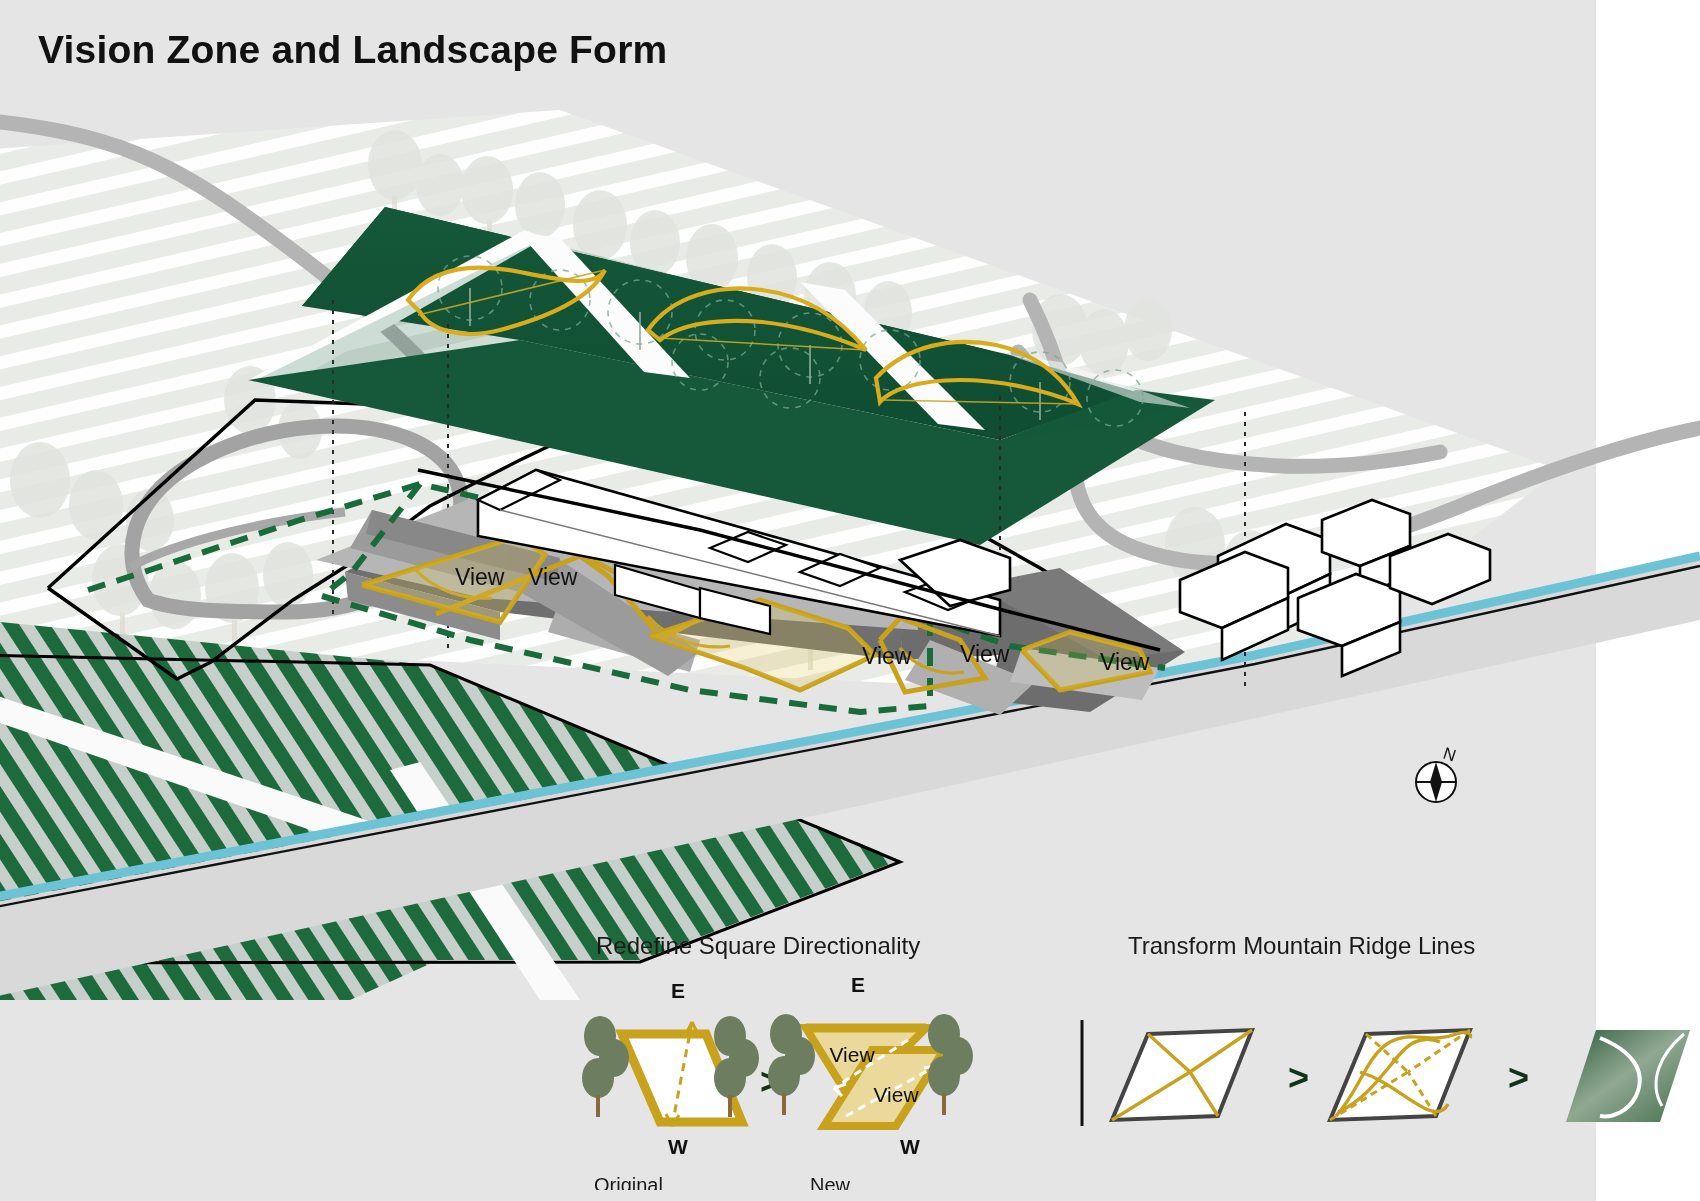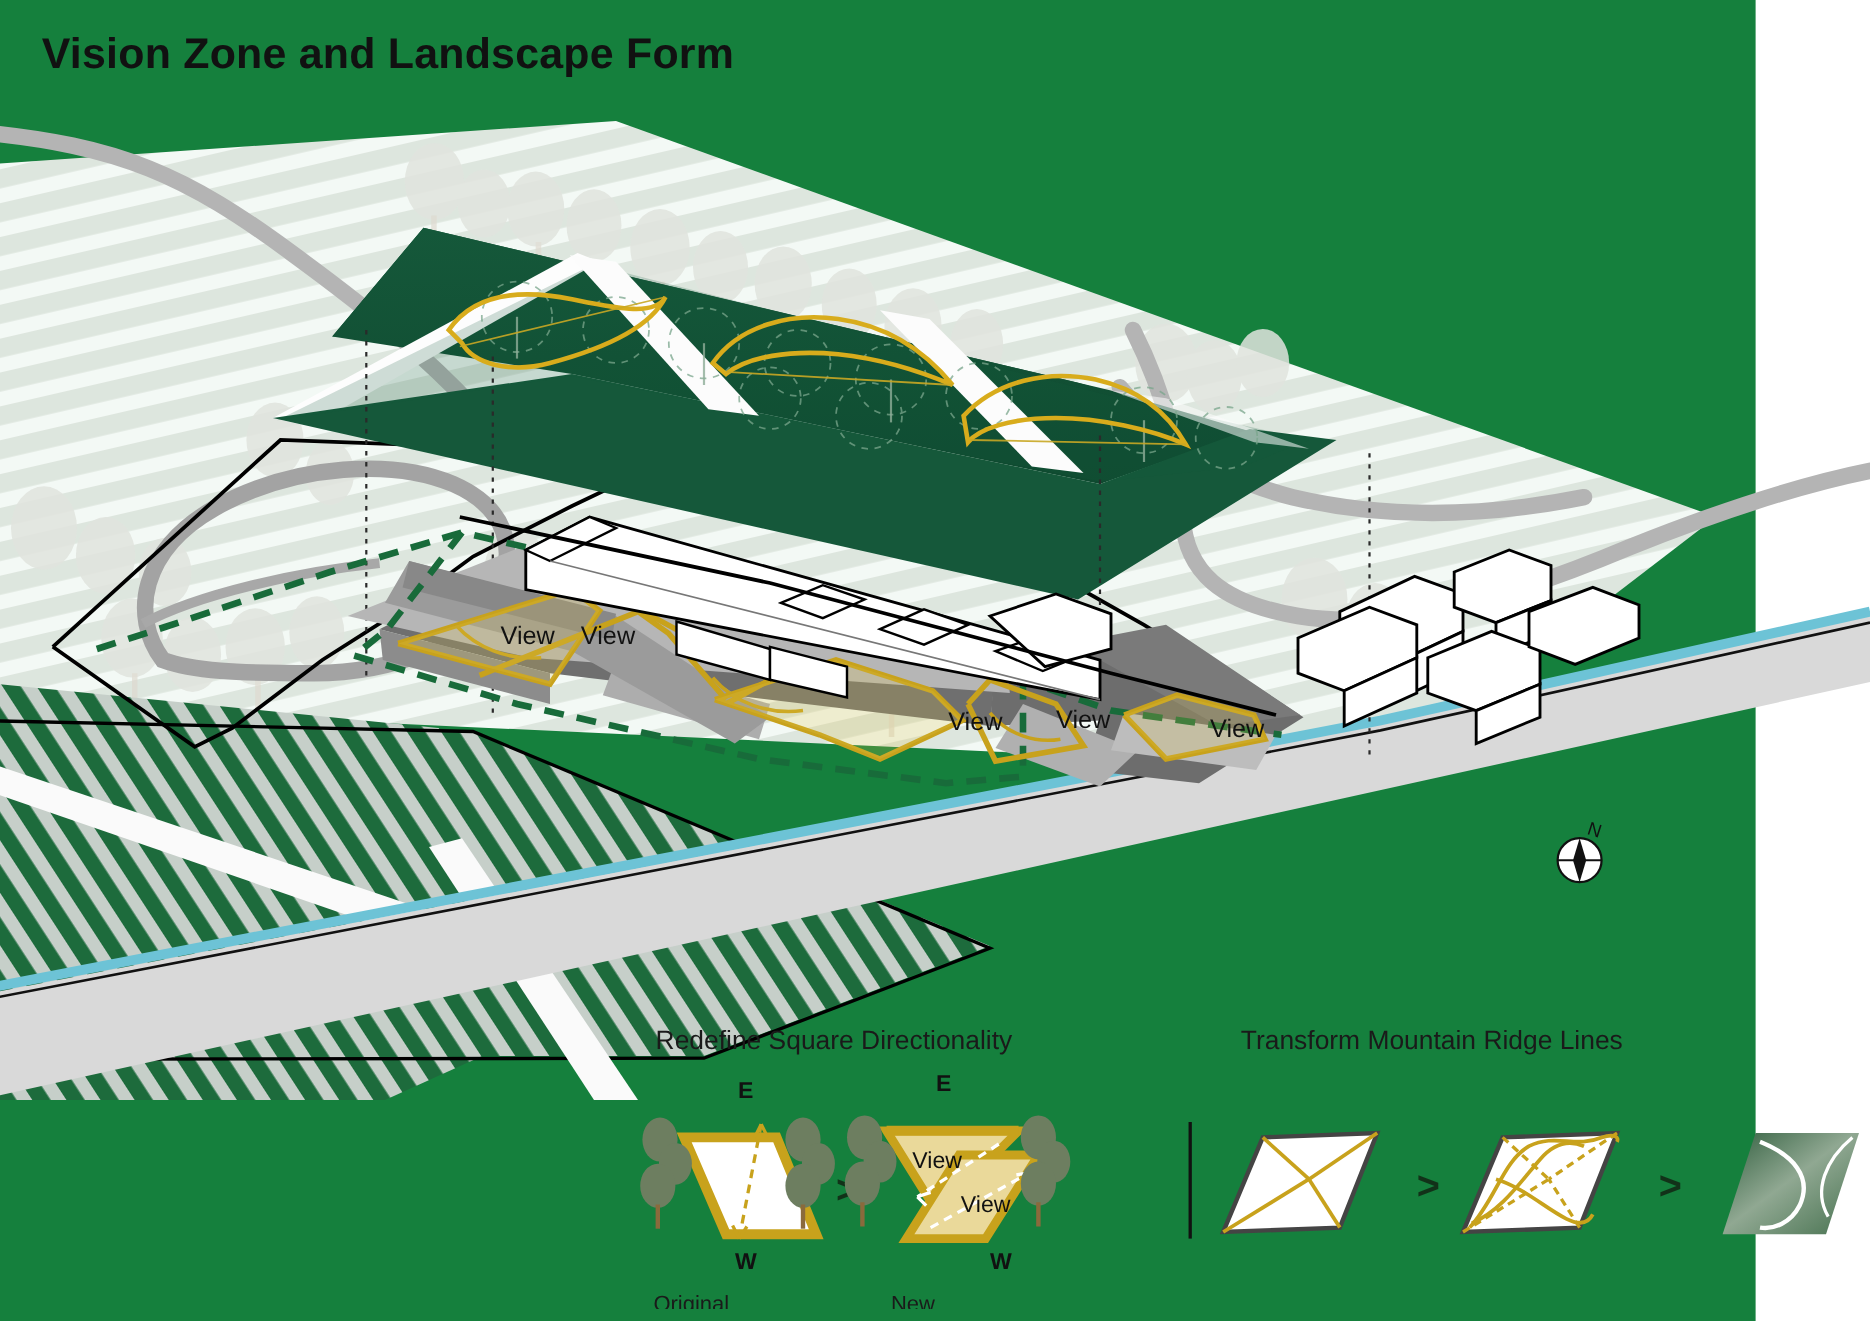--- a/index.html
+++ b/index.html
@@ -1,18 +1,18 @@
 <!DOCTYPE html>
 <html><head>
 <meta charset="utf-8">
 <style>
   html,body{margin:0;padding:0;background:#ffffff;}
   body{width:1700px;height:1201px;overflow:hidden;
        font-family:"Liberation Sans","DejaVu Sans",sans-serif;}
-  #stage{position:relative;width:1596px;height:1201px;background:#15803d;}
+  #stage{position:relative;width:1596px;height:1201px;background:#e5e5e5;}
   #title{position:absolute;left:38px;top:28px;font-size:39px;font-weight:bold;
          color:#111;letter-spacing:.2px;}
   svg{position:absolute;left:0;top:0;}
   .vlabel{font-size:23px;fill:#111;font-family:"Liberation Sans",sans-serif;}
   .legtitle{font-size:24px;fill:#1a1a1a;font-family:"Liberation Sans",sans-serif;}
   .legsmall{font-size:20px;fill:#1a1a1a;font-family:"Liberation Sans",sans-serif;}
   .legew{font-size:21px;font-weight:bold;fill:#111;font-family:"Liberation Sans",sans-serif;}
   .viewwhite{font-size:21px;fill:#111;font-family:"Liberation Sans",sans-serif;}
   .ncap{font-size:17px;fill:#111;font-family:"Liberation Sans",sans-serif;}
 </style>

